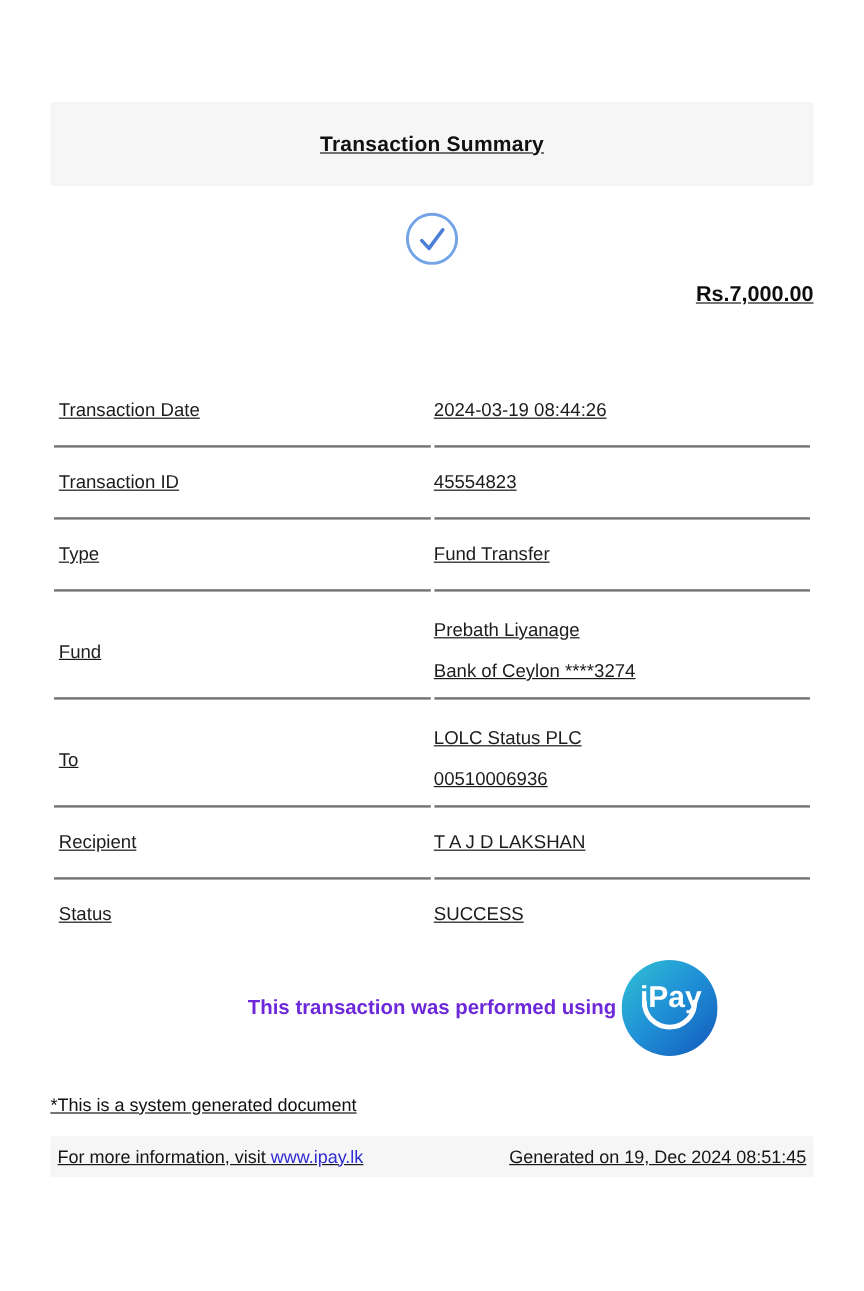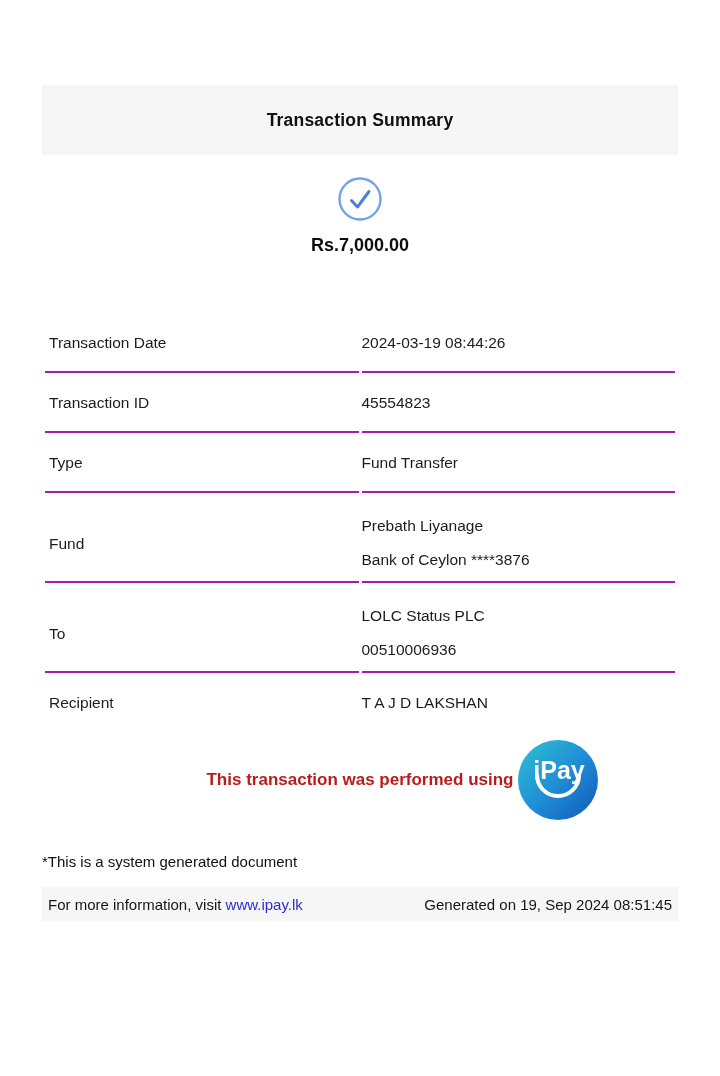--- a/index.html
+++ b/index.html
@@ -5,21 +5,21 @@
   * { margin: 0; padding: 0; box-sizing: border-box; }
   html, body { background: #ffffff; }
   body {
     width: 720px;
     height: 1076px;
     font-family: "Liberation Sans", sans-serif;
     color: #1a1a1a;
     position: relative;
     overflow: hidden;
   }
-  .content { margin: 0 42px; }
+  .content { margin: 0 42px; text-decoration: underline; }
 
   .header-bar {
     margin-top: 85px;
     height: 70px;
     background: #f6f6f6;
     display: flex;
     align-items: center;
     justify-content: center;
   }
   .page-title {
@@ -30,39 +30,39 @@
   }
 
   .status-icon-wrap {
     margin-top: 21px;
     display: flex;
     justify-content: center;
   }
 
   .amount {
     margin-top: 12px;
-    text-align: center;
+    text-align: right;
     font-size: 18px;
     font-weight: bold;
     color: #0d0d0d;
     line-height: 22px;
   }
 
   table.details {
     margin-top: 57px;
     width: 100%;
     border-collapse: separate;
     border-spacing: 3px 0;
     font-size: 15.5px;
     color: #1c1c1c;
   }
   table.details td {
     width: 50%;
     vertical-align: middle;
-    border-bottom: 2px solid #a21caf;
+    border-bottom: 2px solid #737373;
     padding: 18px 0 17px 0;
     line-height: 23px;
   }
   table.details td.label-cell { padding-left: 4px; }
   table.details tr.multi td { padding-top: 16px; padding-bottom: 4px; }
   table.details tr.multi td .value-line { line-height: 34px; }
   table.details tr:last-child td { border-bottom: none; }
 
   .branding-row {
     position: relative;
@@ -70,21 +70,21 @@
     height: 82px;
   }
   .branding-text {
     position: absolute;
     left: 0; right: 0;
     top: 50%;
     transform: translateY(-50%);
     text-align: center;
     font-size: 17px;
     font-weight: bold;
-    color: #b91c1c;
+    color: #6d28d9;
   }
   .ipay-logo {
     position: absolute;
     left: calc(50% + 158px);
     top: 1px;
     width: 80px;
     height: 80px;
     display: block;
   }
 
@@ -150,34 +150,40 @@
         <tr>
       <td class="label-cell">Type</td>
       <td class="value-cell">
             <div class="value-line">Fund Transfer</div>
           </td>
     </tr>
         <tr class="multi">
       <td class="label-cell">Fund</td>
       <td class="value-cell">
             <div class="value-line">Prebath Liyanage</div>
-            <div class="value-line">Bank of Ceylon ****3876</div>
+            <div class="value-line">Bank of Ceylon ****3274</div>
           </td>
     </tr>
         <tr class="multi">
       <td class="label-cell">To</td>
       <td class="value-cell">
             <div class="value-line">LOLC Status PLC</div>
             <div class="value-line">00510006936</div>
           </td>
     </tr>
         <tr>
       <td class="label-cell">Recipient</td>
       <td class="value-cell">
             <div class="value-line">T A J D LAKSHAN</div>
+          </td>
+    </tr>
+        <tr>
+      <td class="label-cell">Status</td>
+      <td class="value-cell">
+            <div class="value-line">SUCCESS</div>
           </td>
     </tr>
       </tbody>
   </table>
 
   <div class="branding-row">
     <div class="branding-text">This transaction was performed using</div>
     <svg class="ipay-logo" viewBox="0 0 80 80">
       <defs>
         <linearGradient id="ipayGrad" x1="0" y1="0" x2="1" y2="1">
@@ -189,16 +195,16 @@
       <circle cx="40" cy="40" r="40" fill="url(#ipayGrad)"></circle>
       <path d="M 19 35 A 21 21 0 0 0 61 35" fill="none" stroke="#ffffff" stroke-width="4" stroke-linecap="round"></path>
       <text x="41" y="39" text-anchor="middle" font-family="Liberation Sans, sans-serif" font-size="25" font-weight="bold" fill="#ffffff">iPay</text>
     </svg>
   </div>
 
   <div class="footnote">*This is a system generated document</div>
 
   <div class="footer-bar">
     <span class="footer-left"><span>For more information, visit </span><a class="footer-link">www.ipay.lk</a></span>
-    <span class="footer-right">Generated on 19, Sep 2024 08:51:45</span>
+    <span class="footer-right">Generated on 19, Dec 2024 08:51:45</span>
   </div>
 
 </div>
 
 </body></html>

